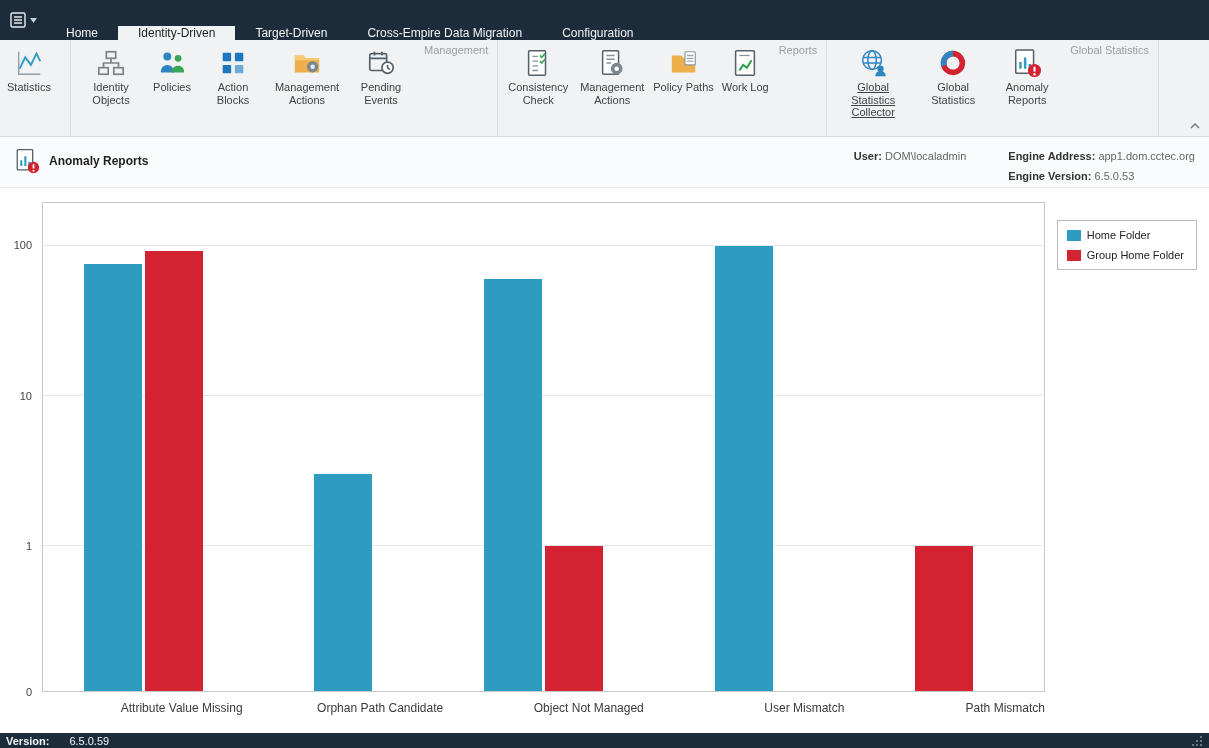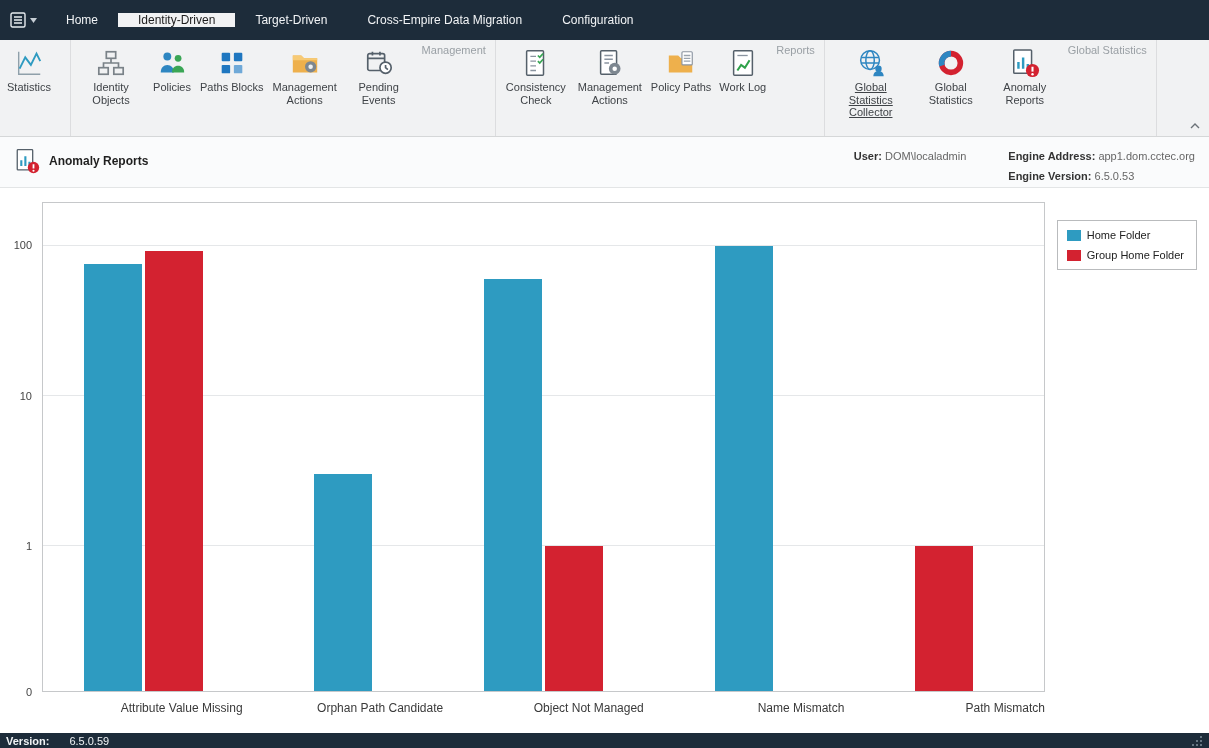--- a/index.html
+++ b/index.html
@@ -4,21 +4,21 @@
 <style>
   * { box-sizing: border-box; }
   html,body { margin:0; padding:0; background:#cfd3d6; }
   body { font-family:"Liberation Sans", sans-serif; }
   .app { width:1209px; height:748px; display:flex; flex-direction:column; background:#fff; overflow:hidden; position:relative; }
 
   
   .menubar { height:40px; background:#1d2c3a; display:flex; align-items:stretch; flex-shrink:0; }
   .menu-btn { width:46px; display:flex; align-items:center; justify-content:center; gap:4px; cursor:pointer; }
   .menu-btn svg { display:block; }
-  .tabs { display:flex; align-items:center; }
+  .tabs { display:flex; align-items:flex-end; }
   .tab { padding:0 20px; display:flex; align-items:center; font-size:12px; color:#f2f4f6; cursor:pointer; white-space:nowrap; }
   .tab.active { background:#f1f2f3; color:#1d1d1d; }
 
   
   .ribbon { height:97px; background:#f1f2f3; border-bottom:1px solid #d5d7d8; display:flex; position:relative; flex-shrink:0; }
   .rgroup { display:flex; flex-direction:row; border-right:1px solid #dcdddf; padding:3px 3px 0 3px; }
   .rgroup-items { display:flex; flex:1; align-items:flex-start; }
   .rbtn { min-width:48px; max-width:74px; display:flex; flex-direction:column; align-items:center; gap:3px; padding:5px 4px 2px; font-size:11px; color:#3f4347; text-align:center; line-height:1.15; cursor:pointer; }
   .rbtn .ricon svg { width:30px; height:30px; display:block; }
   .rbtn.wide { max-width:86px;text-decoration:underline; }
@@ -124,21 +124,21 @@
             </div>
             <div class="rbtn">
               <span class="ricon">
                 <svg viewBox="0 0 32 32" fill="#1f77c0">
                   <rect x="5" y="5" width="9" height="9" rx="1"></rect>
                   <rect x="18" y="5" width="9" height="9" rx="1"></rect>
                   <rect x="5" y="18" width="9" height="9" rx="1"></rect>
                   <rect x="18" y="18" width="9" height="9" rx="1" fill="#6fa9d8"></rect>
                 </svg>
               </span>
-              <span class="rlabel">Paths Blocks</span>
+              <span class="rlabel">Action Blocks</span>
             </div>
             <div class="rbtn">
               <span class="ricon">
                 <svg viewBox="0 0 32 32">
                   <path d="M3 8h9l3 3h14v15H3z" fill="#eeb04c"></path>
                   <path d="M3 8h9l3 3h14v2H3z" fill="#f7ca74"></path>
                   <circle cx="22" cy="20" r="6" fill="#7d8790"></circle>
                   <circle cx="22" cy="20" r="2.4" fill="#eef1f3"></circle>
                 </svg>
               </span>
@@ -309,21 +309,21 @@
           </div>
           <div class="slot">
             <div class="bar" style="height: 29.71%; background: rgb(211, 34, 48);"></div>
           </div>
         </div>
       </div>
     <div class="xlabels" id="xlabels">
         <div class="xlabel">Attribute Value Missing</div>
         <div class="xlabel">Orphan Path Candidate</div>
         <div class="xlabel">Object Not Managed</div>
-        <div class="xlabel">Name Mismatch</div>
+        <div class="xlabel">User Mismatch</div>
         <div class="xlabel">Path Mismatch</div>
       </div>
     <div class="legend" id="legend">
         <div class="legend-item">
           <span class="swatch" style="background: rgb(46, 155, 193);"></span>
           <span>Home Folder</span>
         </div>
         <div class="legend-item">
           <span class="swatch" style="background: rgb(211, 34, 48);"></span>
           <span>Group Home Folder</span>

